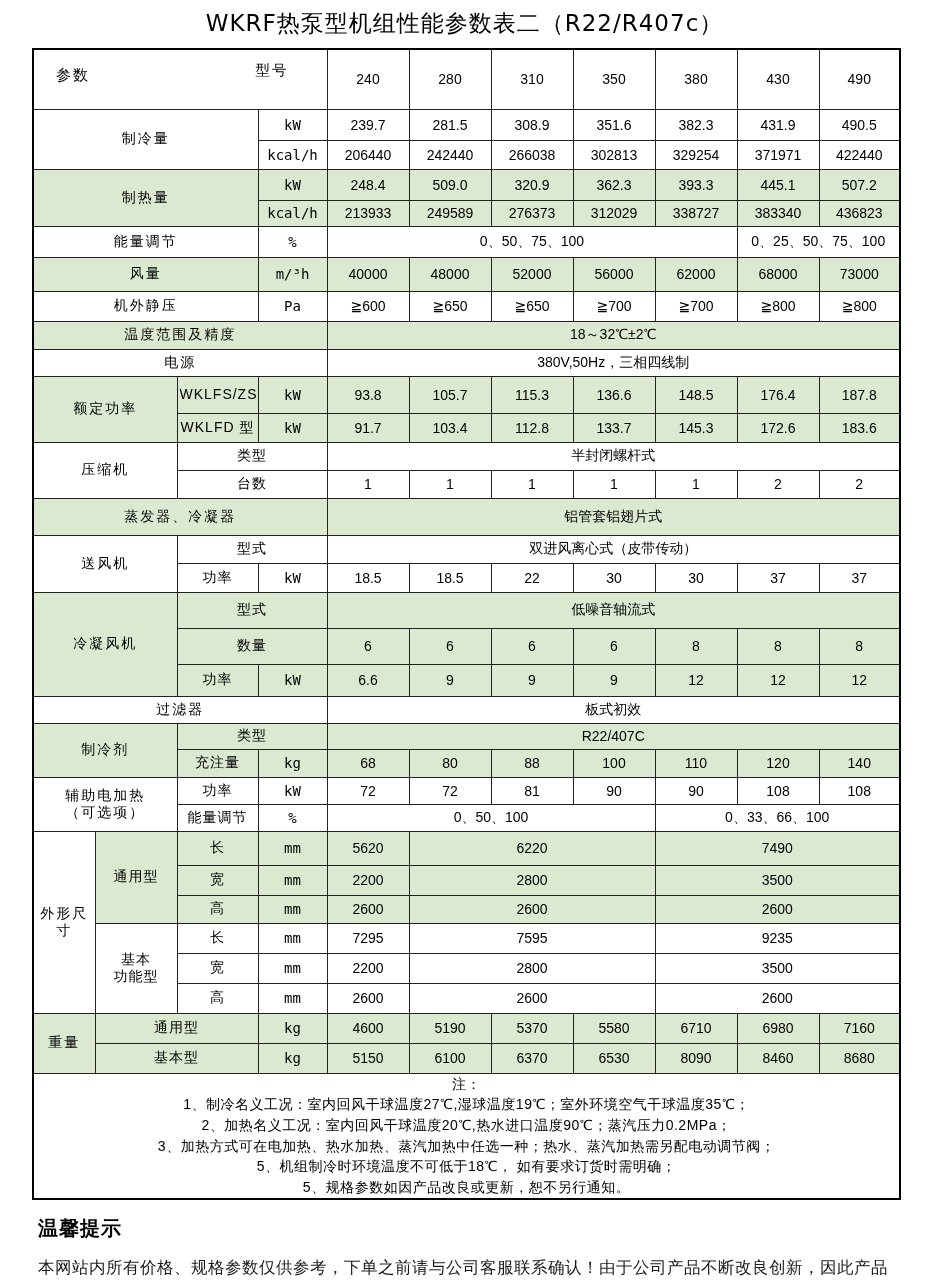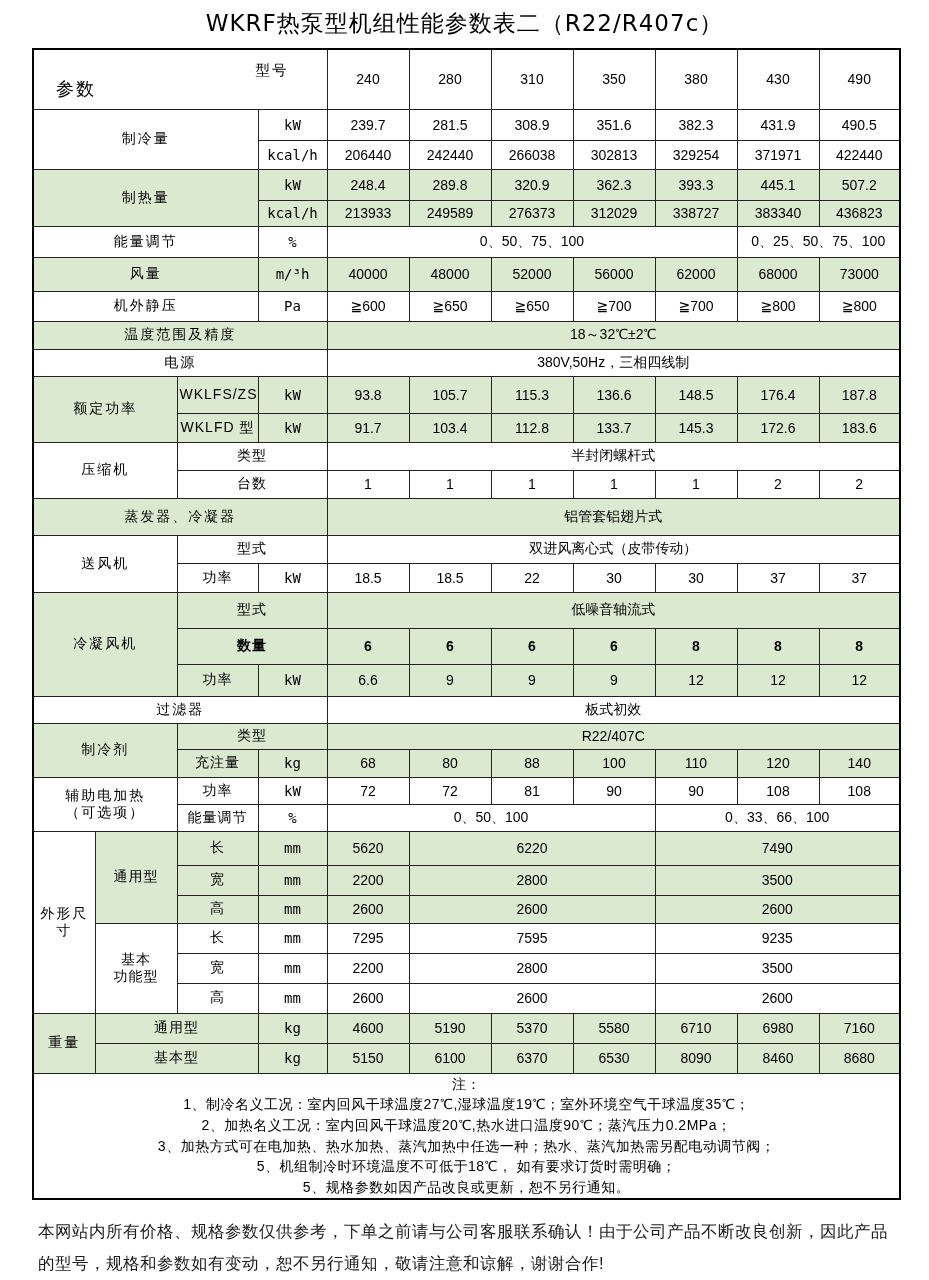--- a/index.html
+++ b/index.html
@@ -29,21 +29,21 @@
   td.unit { font-size:12px; font-family:"DejaVu Sans Mono", monospace; letter-spacing:0; }
   td.val  { font-size:14.5px; }
   
   td.diag {
     position:relative; padding:0;
     background:linear-gradient(to bottom right,
       transparent calc(50% - 1px), #333 calc(50% - 1px),
       #333 calc(50% + 1px), transparent calc(50% + 1px));
   }
   .corner-top    { position:absolute; top:11px; right:38px; font-size:14.5px; letter-spacing:2px; }
-  .corner-bottom { position:absolute; bottom:8px; left:22px; font-size:18px; letter-spacing:2px; }
+  .corner-bottom { position:absolute; bottom:24px; left:22px; font-size:15px; letter-spacing:2px; }
   td.model { font-size:14.5px; }
   
   td.notes {
     text-align:left; vertical-align:top; height:110px;
     padding:8px 14px 6px 15px; font-size:13px; line-height:1.48;
     letter-spacing:0.5px;
   }
   .note-line { white-space:nowrap; }
   
   .tip { margin:15px 25px 0 38px; }
@@ -103,21 +103,21 @@
           <td class="val">266038</td>
           <td class="val">302813</td>
           <td class="val">329254</td>
           <td class="val">371971</td>
           <td class="val">422440</td>
         </tr>
         <tr class="green" style="height: 31px;">
           <td colspan="3" rowspan="2" class="label">制热量</td>
           <td class="unit">kW</td>
           <td class="val">248.4</td>
-          <td class="val">289.8</td>
+          <td class="val">509.0</td>
           <td class="val">320.9</td>
           <td class="val">362.3</td>
           <td class="val">393.3</td>
           <td class="val">445.1</td>
           <td class="val">507.2</td>
         </tr>
         <tr class="green" style="height: 26px;">
           <td class="unit">kcal/h</td>
           <td class="val">213933</td>
           <td class="val">249589</td>
@@ -219,21 +219,21 @@
           <td class="val">30</td>
           <td class="val">30</td>
           <td class="val">37</td>
           <td class="val">37</td>
         </tr>
         <tr class="green" style="height: 36px;">
           <td colspan="2" rowspan="3" class="label">冷凝风机</td>
           <td colspan="2" class="sub">型式</td>
           <td colspan="7" class="val">低噪音轴流式</td>
         </tr>
-        <tr class="green" style="height: 36px; font-weight: bold;">
+        <tr class="green" style="height: 36px;">
           <td colspan="2" class="sub">数量</td>
           <td class="val">6</td>
           <td class="val">6</td>
           <td class="val">6</td>
           <td class="val">6</td>
           <td class="val">8</td>
           <td class="val">8</td>
           <td class="val">8</td>
         </tr>
         <tr class="green" style="height: 32px;">
@@ -362,16 +362,17 @@
           <div class="note-line">2、加热名义工况：室内回风干球温度20℃,热水进口温度90℃；蒸汽压力0.2MPa；</div>
           <div class="note-line">3、加热方式可在电加热、热水加热、蒸汽加热中任选一种；热水、蒸汽加热需另配电动调节阀；</div>
           <div class="note-line">5、机组制冷时环境温度不可低于18℃， 如有要求订货时需明确；</div>
           <div class="note-line">5、规格参数如因产品改良或更新，恕不另行通知。</div>
         </td>
       </tr>
     </tbody>
   </table>
 
   <div class="tip">
+    <div class="tip-title">温馨提示</div>
     <div class="tip-body">本网站内所有价格、规格参数仅供参考，下单之前请与公司客服联系确认！由于公司产品不断改良创新，因此产品的型号，规格和参数如有变动，恕不另行通知，敬请注意和谅解，谢谢合作!</div>
   </div>
 
 </div>
 
 </body></html>

